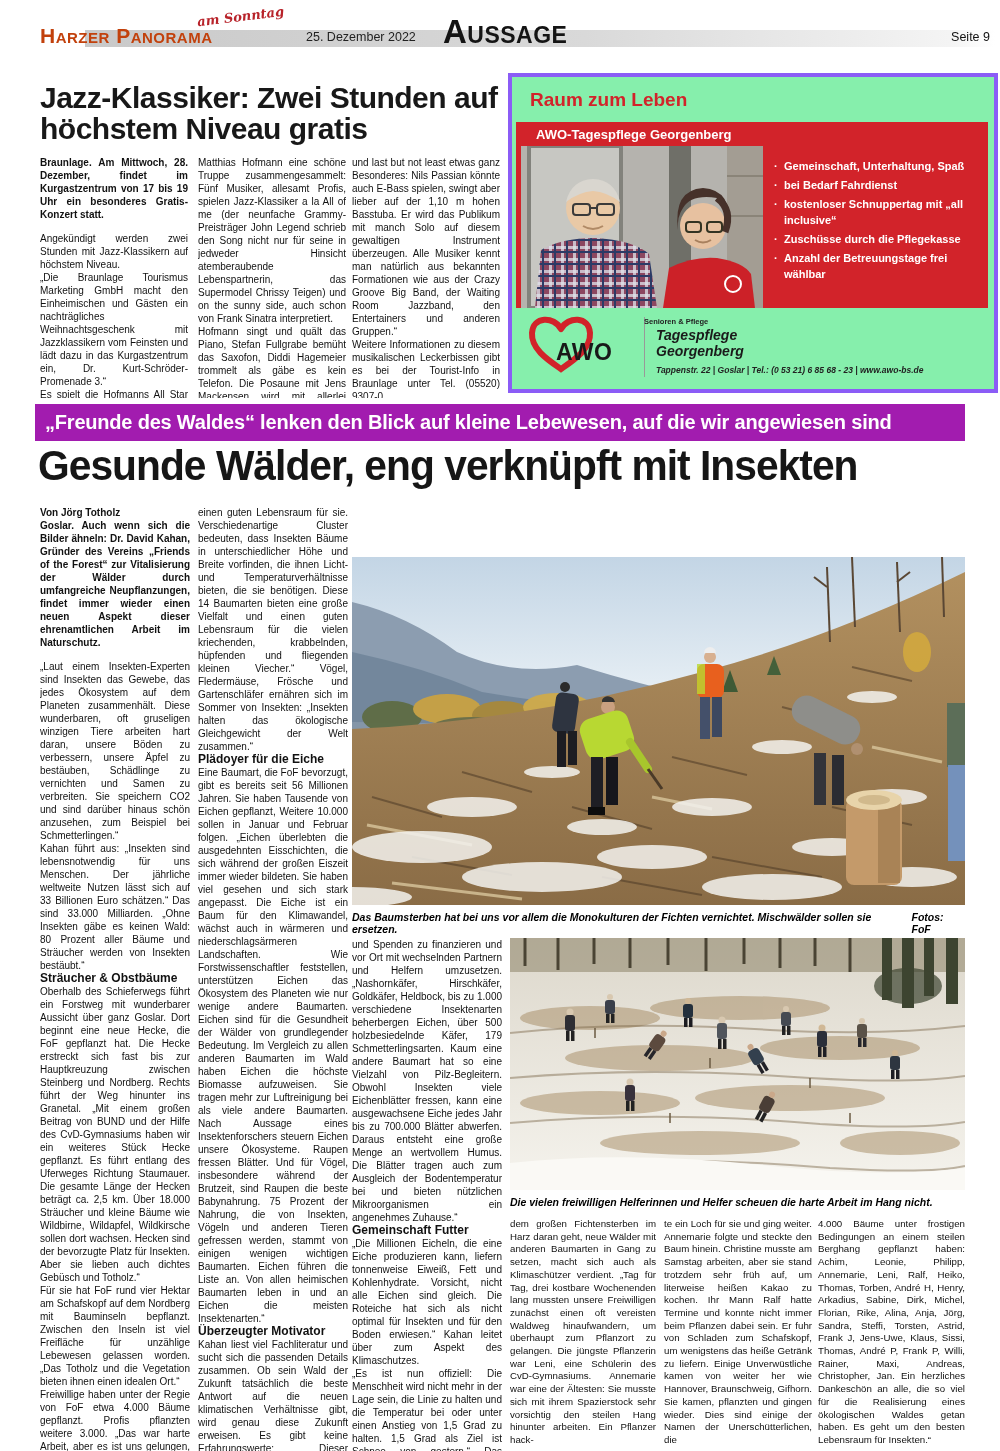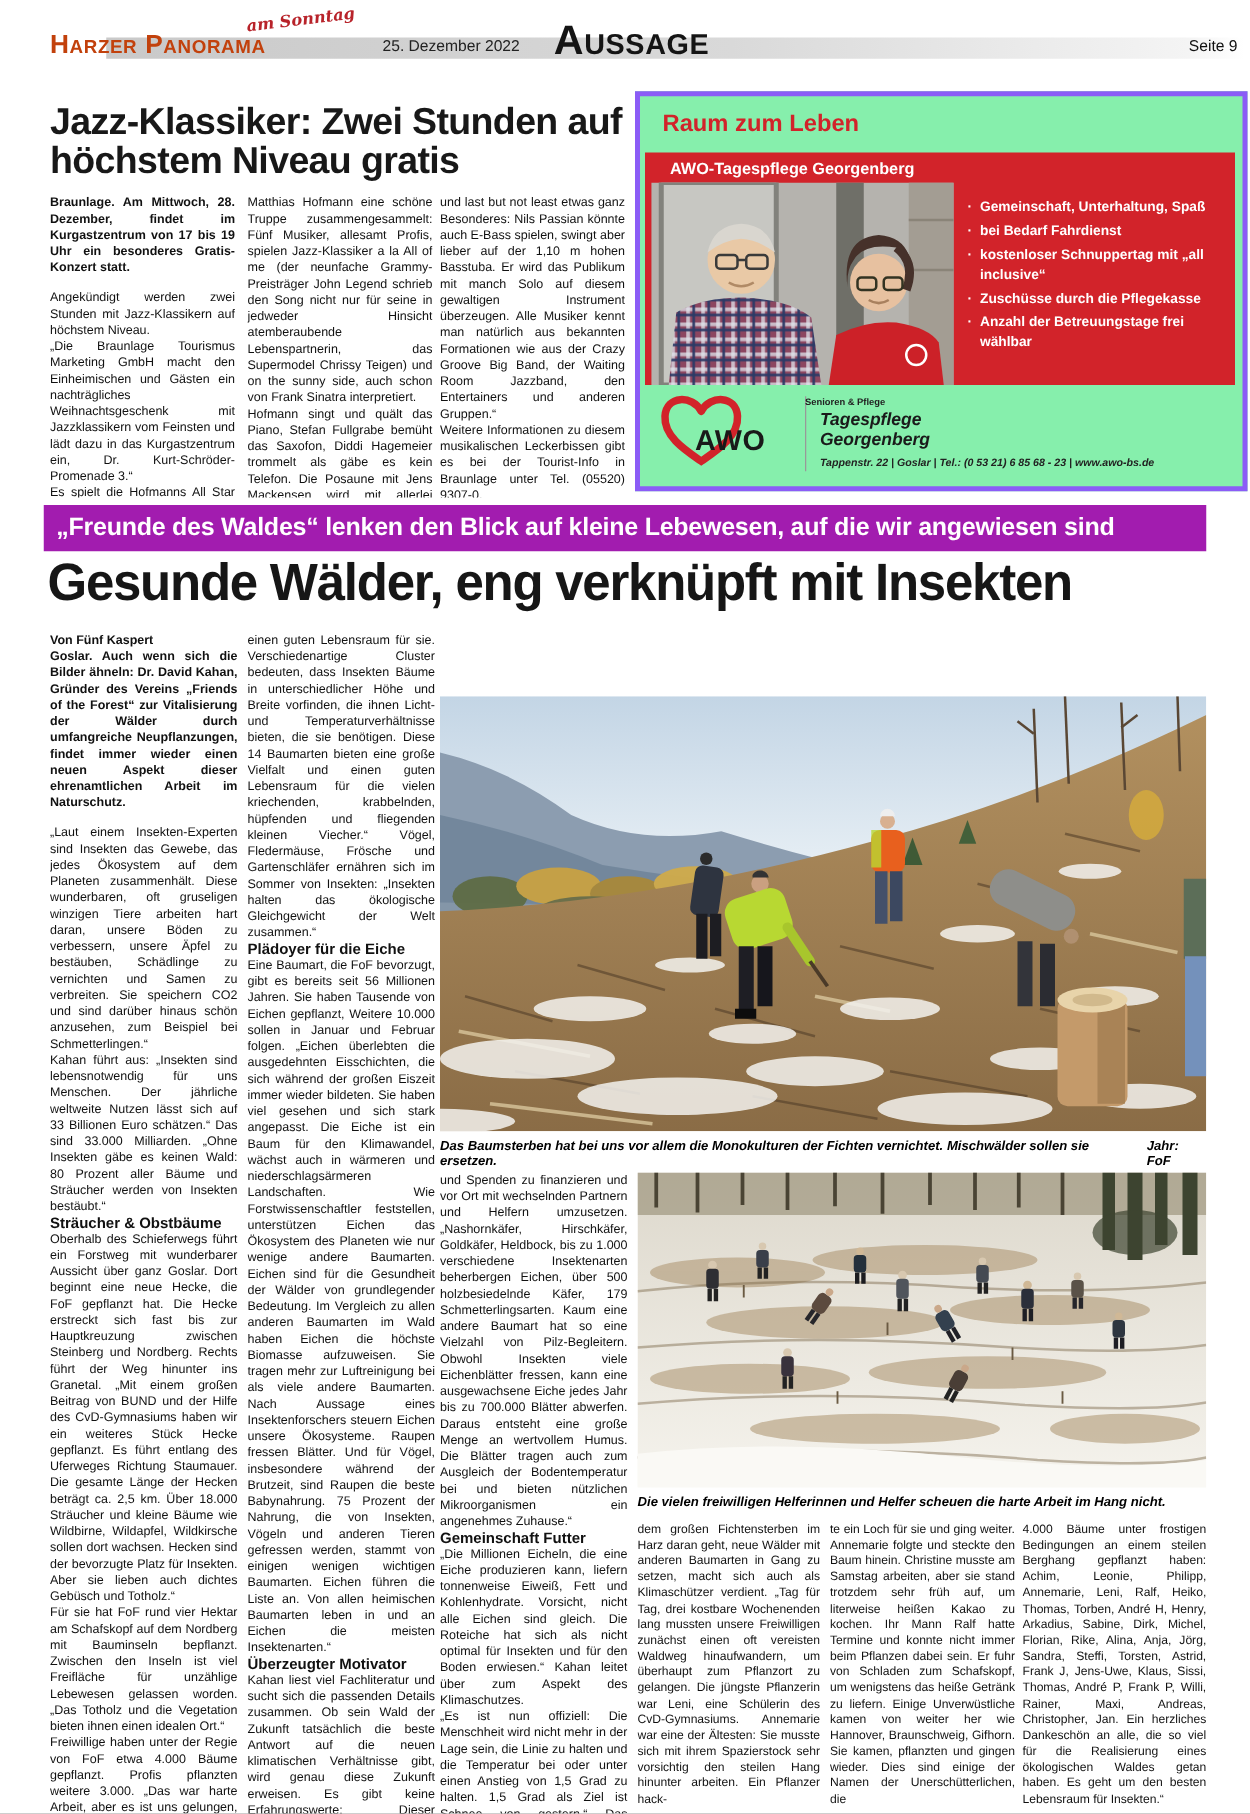--- a/index.html
+++ b/index.html
@@ -168,21 +168,21 @@
     <div class="abs ad-fac2">Georgenberg</div>
     <div class="abs ad-address">Tappenstr. 22 | Goslar | Tel.: (0 53 21) 6 85 68 - 23 | www.awo-bs.de</div>
   </div>
 
   <div class="abs banner">„Freunde des Waldes“ lenken den Blick auf kleine Lebewesen, auf die wir angewiesen sind</div>
   <div class="abs main-headline">
     <span>Gesunde Wälder, eng verknüpft mit Insekten</span>
   </div>
 
   <div class="col mcol1">
-    <p class="byline">Von Fünf Kaspert</p>
+    <p class="byline">Von Jörg Totholz</p>
     <p class="lead">Goslar. Auch wenn sich die Bilder ähneln: Dr. David Kahan, Gründer des Vereins „Friends of the Forest“ zur Vitalisierung der Wälder durch umfangreiche Neupflanzungen, findet immer wieder einen neuen Aspekt dieser ehrenamtlichen Arbeit im Naturschutz.</p>
     <p class="gap">„Laut einem Insekten-Experten sind Insekten das Gewebe, das jedes Ökosystem auf dem Planeten zusammenhält. Diese wunderbaren, oft gruseligen winzigen Tiere arbeiten hart daran, unsere Böden zu verbessern, unsere Äpfel zu bestäuben, Schädlinge zu vernichten und Samen zu verbreiten. Sie speichern CO2 und sind darüber hinaus schön anzusehen, zum Beispiel bei Schmetterlingen.“</p>
     <p>Kahan führt aus: „Insekten sind lebensnotwendig für uns Menschen. Der jährliche weltweite Nutzen lässt sich auf 33 Billionen Euro schätzen.“ Das sind 33.000 Milliarden. „Ohne Insekten gäbe es keinen Wald: 80 Prozent aller Bäume und Sträucher werden von Insekten bestäubt.“</p>
     <p class="subhead">Sträucher &amp; Obstbäume</p>
     <p>Oberhalb des Schieferwegs führt ein Forstweg mit wunderbarer Aussicht über ganz Goslar. Dort beginnt eine neue Hecke, die FoF gepflanzt hat. Die Hecke erstreckt sich fast bis zur Hauptkreuzung zwischen Steinberg und Nordberg. Rechts führt der Weg hinunter ins Granetal. „Mit einem großen Beitrag von BUND und der Hilfe des CvD-Gymnasiums haben wir ein weiteres Stück Hecke gepflanzt. Es führt entlang des Uferweges Richtung Staumauer. Die gesamte Länge der Hecken beträgt ca. 2,5 km. Über 18.000 Sträucher und kleine Bäume wie Wildbirne, Wildapfel, Wildkirsche sollen dort wachsen. Hecken sind der bevorzugte Platz für Insekten. Aber sie lieben auch dichtes Gebüsch und Totholz.“</p>
     <p>Für sie hat FoF rund vier Hektar am Schafskopf auf dem Nordberg mit Bauminseln bepflanzt. Zwischen den Inseln ist viel Freifläche für unzählige Lebewesen gelassen worden. „Das Totholz und die Vegetation bieten ihnen einen idealen Ort.“</p>
     <p>Freiwillige haben unter der Regie von FoF etwa 4.000 Bäume gepflanzt. Profis pflanzten weitere 3.000. „Das war harte Arbeit, aber es ist uns gelungen, ein edles Quartier für Insekten zu schaffen. 14 unterschiedliche Baumarten bieten eine große Vielfalt und</p>
   </div>
 
   <div class="col mcol2">
@@ -309,21 +309,21 @@
       </g>
 
       <g>
         <rect x="595" y="146" width="18" height="64" fill="#5c6e58"></rect>
         <rect x="596" y="208" width="17" height="96" fill="#7491bb"></rect>
       </g>
     </svg>
   </div>
   <div class="abs cap-row">
     <span class="caption">Das Baumsterben hat bei uns vor allem die Monokulturen der Fichten vernichtet. Mischwälder sollen sie ersetzen.</span>
-    <span class="caption">Jahr: FoF</span>
+    <span class="caption">Fotos: FoF</span>
   </div>
 
   <div class="col mcol3">
     <p>und Spenden zu finanzieren und vor Ort mit wechselnden Partnern und Helfern umzusetzen. „Nashornkäfer, Hirschkäfer, Goldkäfer, Heldbock, bis zu 1.000 verschiedene Insektenarten beherbergen Eichen, über 500 holzbesiedelnde Käfer, 179 Schmetterlingsarten. Kaum eine andere Baumart hat so eine Vielzahl von Pilz-Begleitern. Obwohl Insekten viele Eichenblätter fressen, kann eine ausgewachsene Eiche jedes Jahr bis zu 700.000 Blätter abwerfen. Daraus entsteht eine große Menge an wertvollem Humus. Die Blätter tragen auch zum Ausgleich der Bodentemperatur bei und bieten nützlichen Mikroorganismen ein angenehmes Zuhause.“</p>
     <p class="subhead">Gemeinschaft Futter</p>
     <p>„Die Millionen Eicheln, die eine Eiche produzieren kann, liefern tonnenweise Eiweiß, Fett und Kohlenhydrate. Vorsicht, nicht alle Eichen sind gleich. Die Roteiche hat sich als nicht optimal für Insekten und für den Boden erwiesen.“ Kahan leitet über zum Aspekt des Klimaschutzes.</p>
     <p>„Es ist nun offiziell: Die Menschheit wird nicht mehr in der Lage sein, die Linie zu halten und die Temperatur bei oder unter einen Anstieg von 1,5 Grad zu halten. 1,5 Grad als Ziel ist Schnee von gestern.“ Das verschärft die Dringlichkeit. Wer direkt nach</p>
   </div>
 
   <div class="abs photo2">

